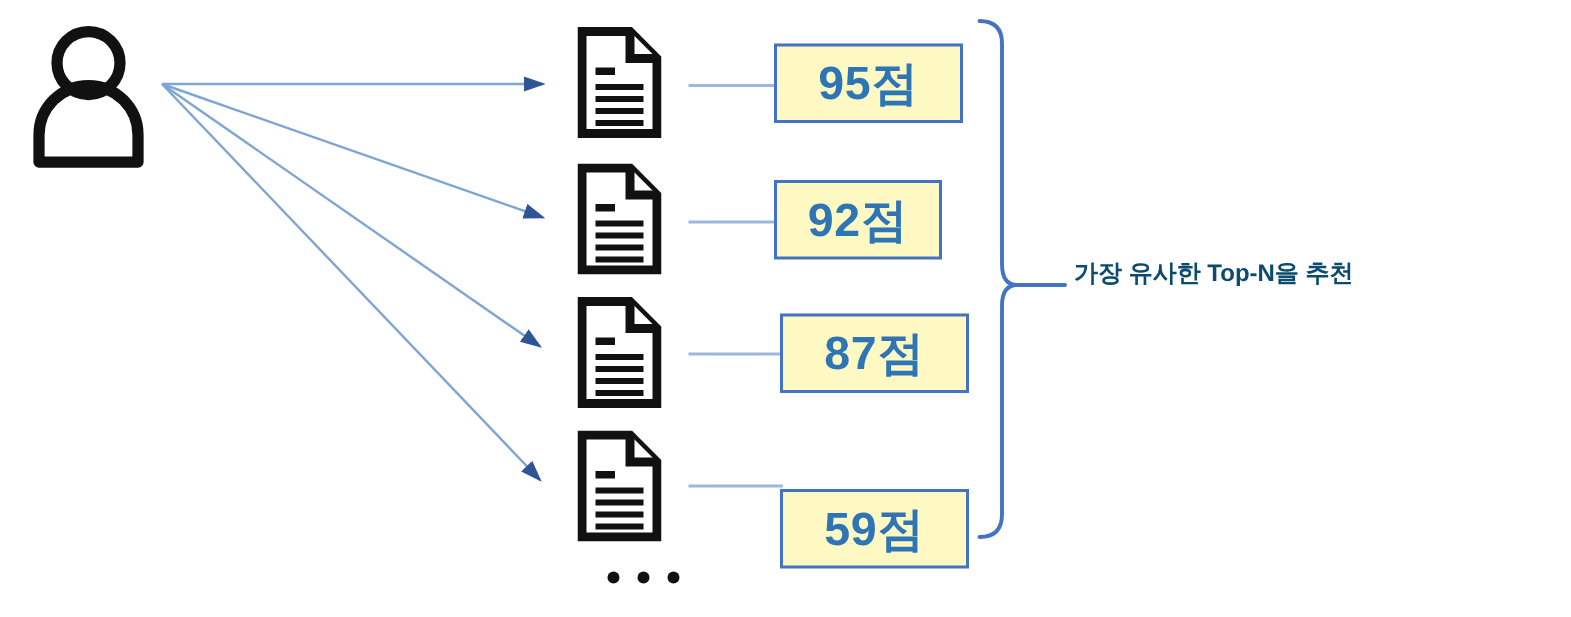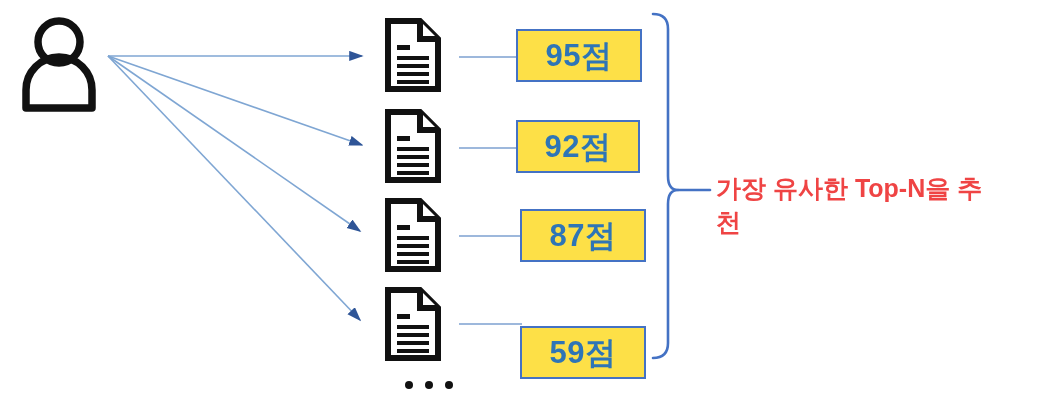--- a/index.html
+++ b/index.html
@@ -21,37 +21,37 @@
     position: absolute;
     top: 0;
     left: 0;
     width: 1047px;
     height: 411px;
   }
   .score-box {
     position: absolute;
     box-sizing: border-box;
     border: 2px solid #4472C4;
-    background: #fde047;
+    background: #fef9c3;
     display: flex;
     align-items: center;
     justify-content: center;
   }
   .score-text {
     color: #2E75B6;
     font-size: 31px;
     font-weight: 700;
     letter-spacing: 0.5px;
     line-height: 1;
     white-space: nowrap;
   }
   .caption {
     position: absolute;
-    color: #ef4444;
-    font-size: 25px;
+    color: #0c4a6e;
+    font-size: 16px;
     font-weight: 700;
     line-height: 1.35;
     width: 268px;
     left: 716px;
     top: 172px;
   }
   .ellipsis-dots {
     position: absolute;
     left: 405px;
     top: 381px;
@@ -156,21 +156,21 @@
   <div class="ellipsis-dots">
     <span></span>
     <span></span>
     <span></span>
   </div>
 
   <div class="score-box" style="left:516px; top:29px; width:126px; height:53px;">
     <span class="score-text">95점</span>
   </div>
 
-  <div class="score-box" style="left:516px; top:120px; width:124px; height:53px;justify-content:center;">
+  <div class="score-box" style="left:516px; top:120px; width:112px; height:53px;justify-content:center;">
     <span class="score-text">92점</span>
   </div>
 
   <div class="score-box" style="left:520px; top:209px; width:126px; height:53px;">
     <span class="score-text">87점</span>
   </div>
 
   <div class="score-box" style="left:520px; top:298px; width:126px; height:53px;margin-top:28px;">
     <span class="score-text">59점</span>
   </div>

